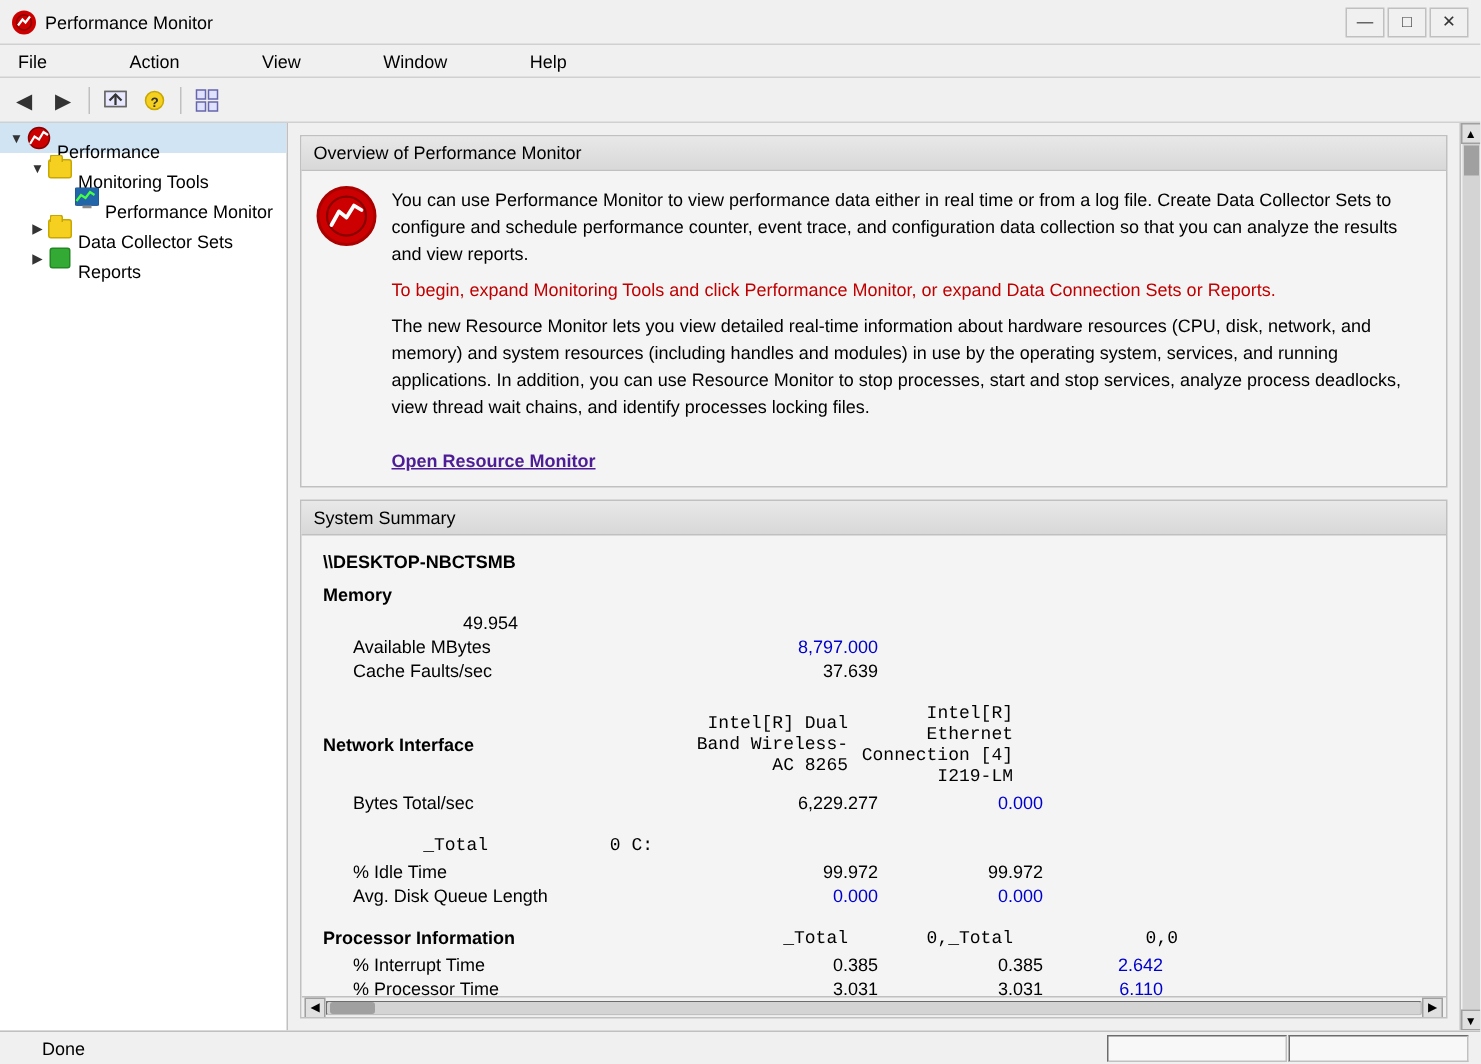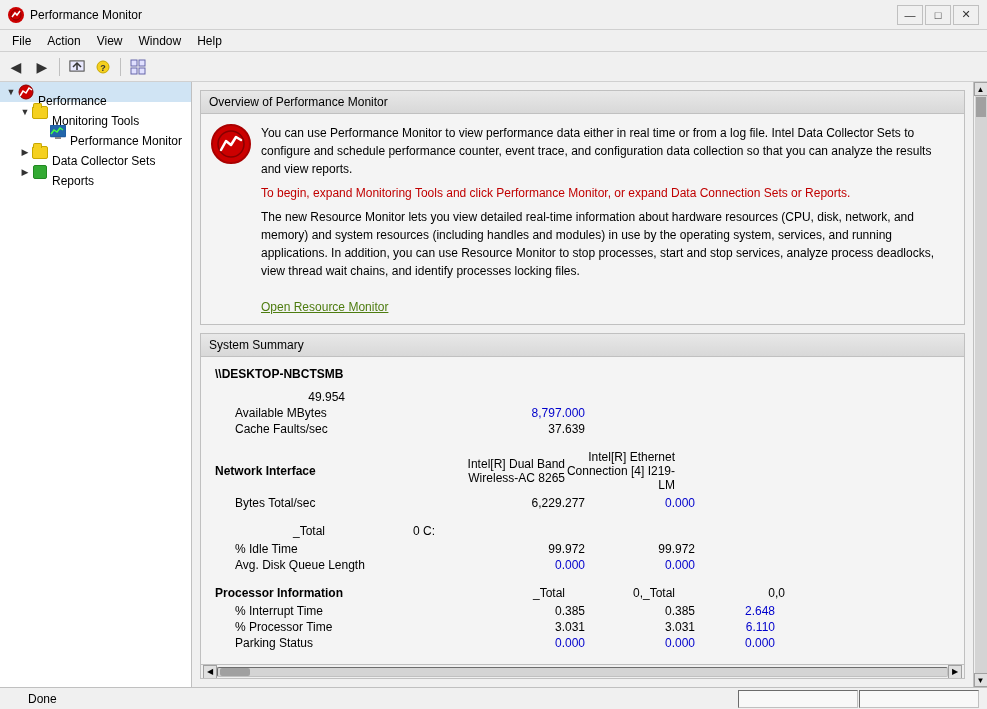--- a/index.html
+++ b/index.html
@@ -63,20 +63,21 @@
     }
 
     
     .menu-bar {
       background: #f0f0f0;
       height: 22px;
       display: flex;
       align-items: center;
       padding: 0 4px;
       border-bottom: 1px solid #d0d0d0;
+      gap: 39px;
     }
     .menu-item {
       padding: 2px 8px;
       cursor: pointer;
       font-size: 12px;
       color: #000;
       height: 100%;
       display: flex;
       align-items: center;
     }
@@ -227,24 +228,25 @@
     .overview-text p {
       font-size: 12px;
       color: #000;
       line-height: 1.5;
       margin-bottom: 6px;
     }
     .overview-text p.highlight {
       color: #c00000;
     }
     .overview-link {
-      color: #4d7c0f;
+      color: #4c1d95;
       text-decoration: underline;
       cursor: pointer;
       font-size: 12px;
+      font-weight: bold;
     }
 
     
     .summary-section {
       background: #f4f4f4;
       border: 1px solid #c0c0c0;
       margin: 0 8px 8px 8px;
       flex: 1;
       display: flex;
       flex-direction: column;
@@ -319,20 +321,21 @@
       width: 240px;
       flex-shrink: 0;
     }
     .nh-col {
       font-size: 12px;
       color: #000;
       width: 110px;
       text-align: right;
       flex-shrink: 0;
       font-weight: normal;
+      font-family: Liberation Mono, monospace;
     }
 
     
     .h-scroll-bar {
       height: 14px;
       background: #f0f0f0;
       border-top: 1px solid #c0c0c0;
       display: flex;
       align-items: center;
       padding: 0 2px;
@@ -555,36 +558,37 @@
       <div class="overview-section">
         <div class="section-header">Overview of Performance Monitor</div>
         <div class="overview-content">
           <div class="overview-icon">
             <svg width="28" height="28" viewBox="0 0 28 28">
               <circle cx="14" cy="14" r="13" fill="#cc0000" stroke="#880000" stroke-width="1.5"></circle>
               <polyline points="4,20 9,11 14,15 19,7 24,10" stroke="white" stroke-width="2.5" fill="none" stroke-linecap="round" stroke-linejoin="round"></polyline>
             </svg>
           </div>
           <div class="overview-text">
-            <p>You can use Performance Monitor to view performance data either in real time or from a log file. Intel Data Collector Sets to configure and schedule performance counter, event trace, and configuration data collection so that you can analyze the results and view reports.</p>
+            <p>You can use Performance Monitor to view performance data either in real time or from a log file. Create Data Collector Sets to configure and schedule performance counter, event trace, and configuration data collection so that you can analyze the results and view reports.</p>
             <p class="highlight">To begin, expand Monitoring Tools and click Performance Monitor, or expand Data Connection Sets or Reports.</p>
             <p>The new Resource Monitor lets you view detailed real-time information about hardware resources (CPU, disk, network, and memory) and system resources (including handles and modules) in use by the operating system, services, and running applications. In addition, you can use Resource Monitor to stop processes, start and stop services, analyze process deadlocks, view thread wait chains, and identify processes locking files.</p>
             <br>
             <a class="overview-link">Open Resource Monitor</a>
           </div>
         </div>
       </div>
 
       <div class="summary-section">
         <div class="section-header">System Summary</div>
         <div class="summary-content">
 
           <div class="summary-machine">\\DESKTOP-NBCTSMB</div>
 
           <div class="summary-group">
+            <div class="summary-group-title">Memory</div>
             <div class="summary-row">
               <span class="summary-row-val summary-row-val-black">49.954</span>
             </div>
             <div class="summary-row">
               <span class="summary-row-label">Available MBytes</span>
               <span class="summary-row-val">8,797.000</span>
             </div>
             <div class="summary-row">
               <span class="summary-row-label">Cache Faults/sec</span>
               <span class="summary-row-val summary-row-val-black">37.639</span>
@@ -625,21 +629,21 @@
             <div class="network-header">
               <span class="nh-label">Processor Information</span>
               <span class="nh-col">_Total</span>
               <span class="nh-col">0,_Total</span>
               <span class="nh-col">0,0</span>
             </div>
             <div class="summary-row">
               <span class="summary-row-label">% Interrupt Time</span>
               <span class="summary-row-val summary-row-val-black">0.385</span>
               <span class="summary-row-val2 summary-row-val-black">0.385</span>
-              <span class="summary-row-val3">2.648</span>
+              <span class="summary-row-val3">2.642</span>
             </div>
             <div class="summary-row">
               <span class="summary-row-label">% Processor Time</span>
               <span class="summary-row-val summary-row-val-black">3.031</span>
               <span class="summary-row-val2 summary-row-val-black">3.031</span>
               <span class="summary-row-val3">6.110</span>
             </div>
             <div class="summary-row">
               <span class="summary-row-label">Parking Status</span>
               <span class="summary-row-val">0.000</span>

